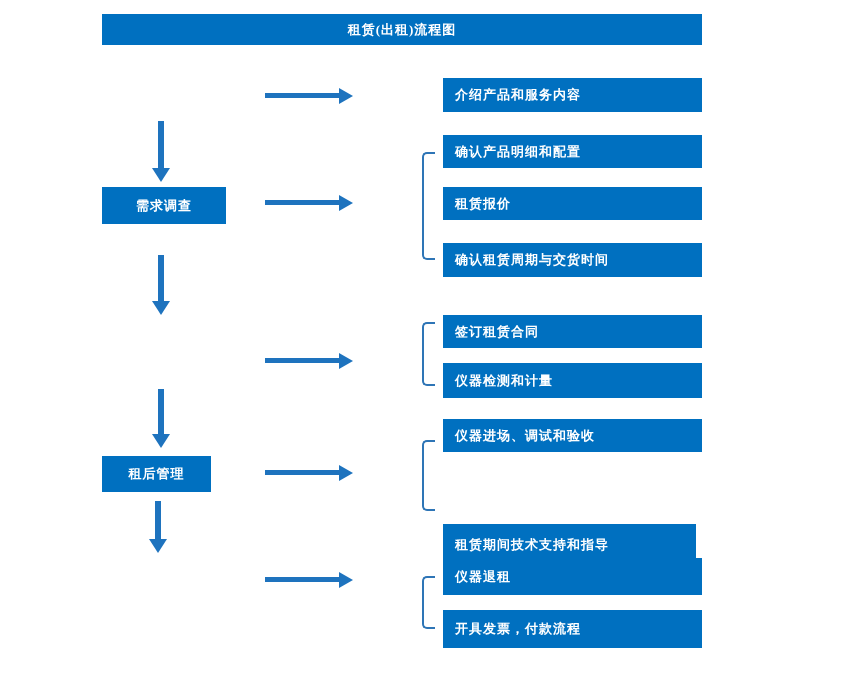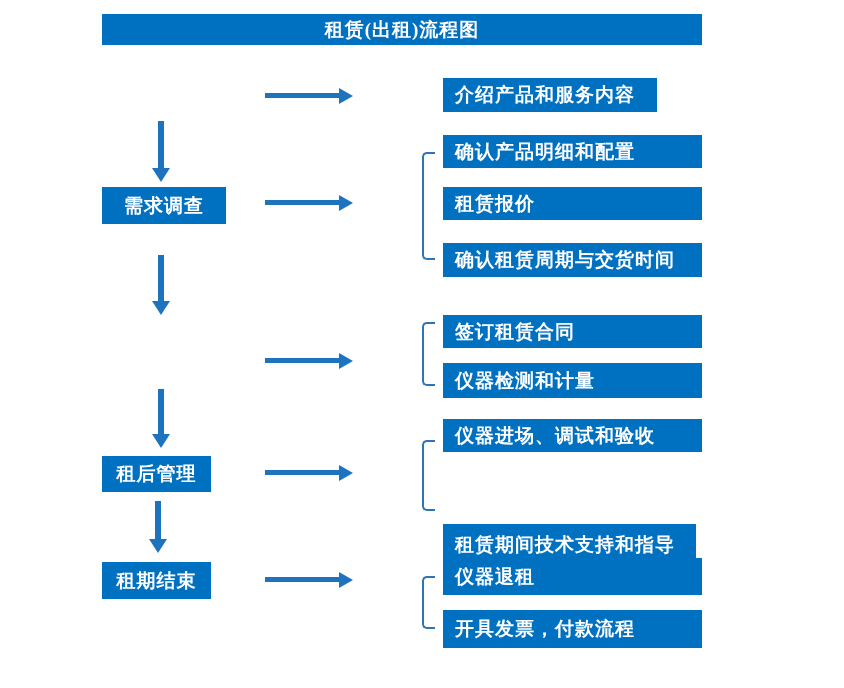--- a/index.html
+++ b/index.html
@@ -9,21 +9,21 @@
     font-family:"Liberation Serif","DejaVu Serif",serif;
     overflow:hidden;
   }
   .stage{position:relative;width:844px;height:688px;background:#ffffff;}
 
   .bluebox{
     position:absolute;
     background:#0070C0;
     color:#ffffff;
     font-weight:bold;
-    font-size:19px;
+    font-size:13px;
     display:flex;
     align-items:center;
     box-sizing:border-box;
     letter-spacing:1px;
   }
   .titlebar{justify-content:center;}
   .stepbox{justify-content:center;}
   .outbox{justify-content:flex-start;padding-left:12px;}
 
   
@@ -51,39 +51,38 @@
 </style>
 </head>
 <body>
 
 <div class="stage">
 
   <div class="bluebox titlebar" style="left:102px;top:14px;width:600px;height:31px;">租赁(出租)流程图</div>
 
   <div class="bluebox stepbox" style="left:102px;top:187px;width:124px;height:37px;">需求调查</div>
   <div class="bluebox stepbox" style="left:102px;top:456px;width:109px;height:36px;">租后管理</div>
-  <div class="bluebox stepbox" style="left:102px;top:562px;width:109px;height:37px;">租期结束</div>
 
   <div class="varrow" style="left:158px;top:121px;height:47px;"></div>
   <div class="varrow" style="left:158px;top:255px;height:46px;"></div>
   <div class="varrow" style="left:158px;top:389px;height:45px;"></div>
   <div class="varrow" style="left:155px;top:501px;height:38px;"></div>
 
   <div class="harrow" style="left:265px;top:93px;width:74px;"></div>
   <div class="harrow" style="left:265px;top:200px;width:74px;"></div>
   <div class="harrow" style="left:265px;top:358px;width:74px;"></div>
   <div class="harrow" style="left:265px;top:470px;width:74px;"></div>
   <div class="harrow" style="left:265px;top:577px;width:74px;"></div>
 
   <div class="bracket" style="left:422px;top:152px;height:108px;"></div>
   <div class="bracket" style="left:422px;top:322px;height:64px;"></div>
   <div class="bracket" style="left:422px;top:440px;height:71px;"></div>
   <div class="bracket" style="left:422px;top:576px;height:53px;"></div>
 
-  <div class="bluebox outbox" style="left:443px;top:78px;width:214px;height:34px;">介绍产品和服务内容</div>
+  <div class="bluebox outbox" style="left:443px;top:78px;width:259px;height:34px;">介绍产品和服务内容</div>
 
   <div class="bluebox outbox" style="left:443px;top:135px;width:259px;height:33px;">确认产品明细和配置</div>
   <div class="bluebox outbox" style="left:443px;top:187px;width:259px;height:33px;">租赁报价</div>
   <div class="bluebox outbox" style="left:443px;top:243px;width:259px;height:34px;">确认租赁周期与交货时间</div>
 
   <div class="bluebox outbox" style="left:443px;top:315px;width:259px;height:33px;">签订租赁合同</div>
   <div class="bluebox outbox" style="left:443px;top:363px;width:259px;height:35px;">仪器检测和计量</div>
 
   <div class="bluebox outbox" style="left:443px;top:419px;width:259px;height:33px;">仪器进场、调试和验收</div>
   <div class="bluebox outbox" style="left:443px;top:490px;width:253px;height:42px;margin-top:34px;">租赁期间技术支持和指导</div>

